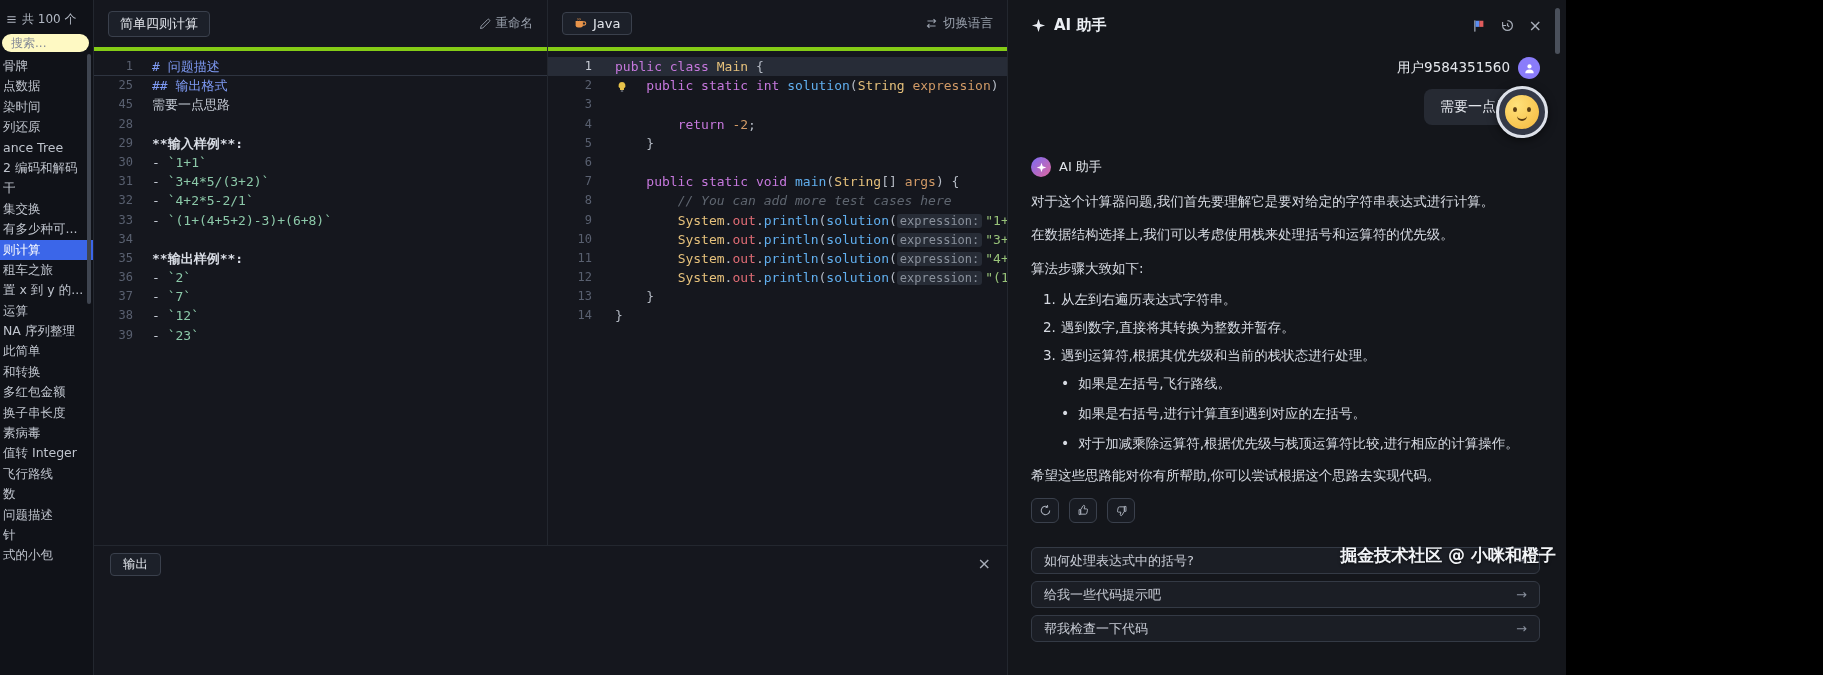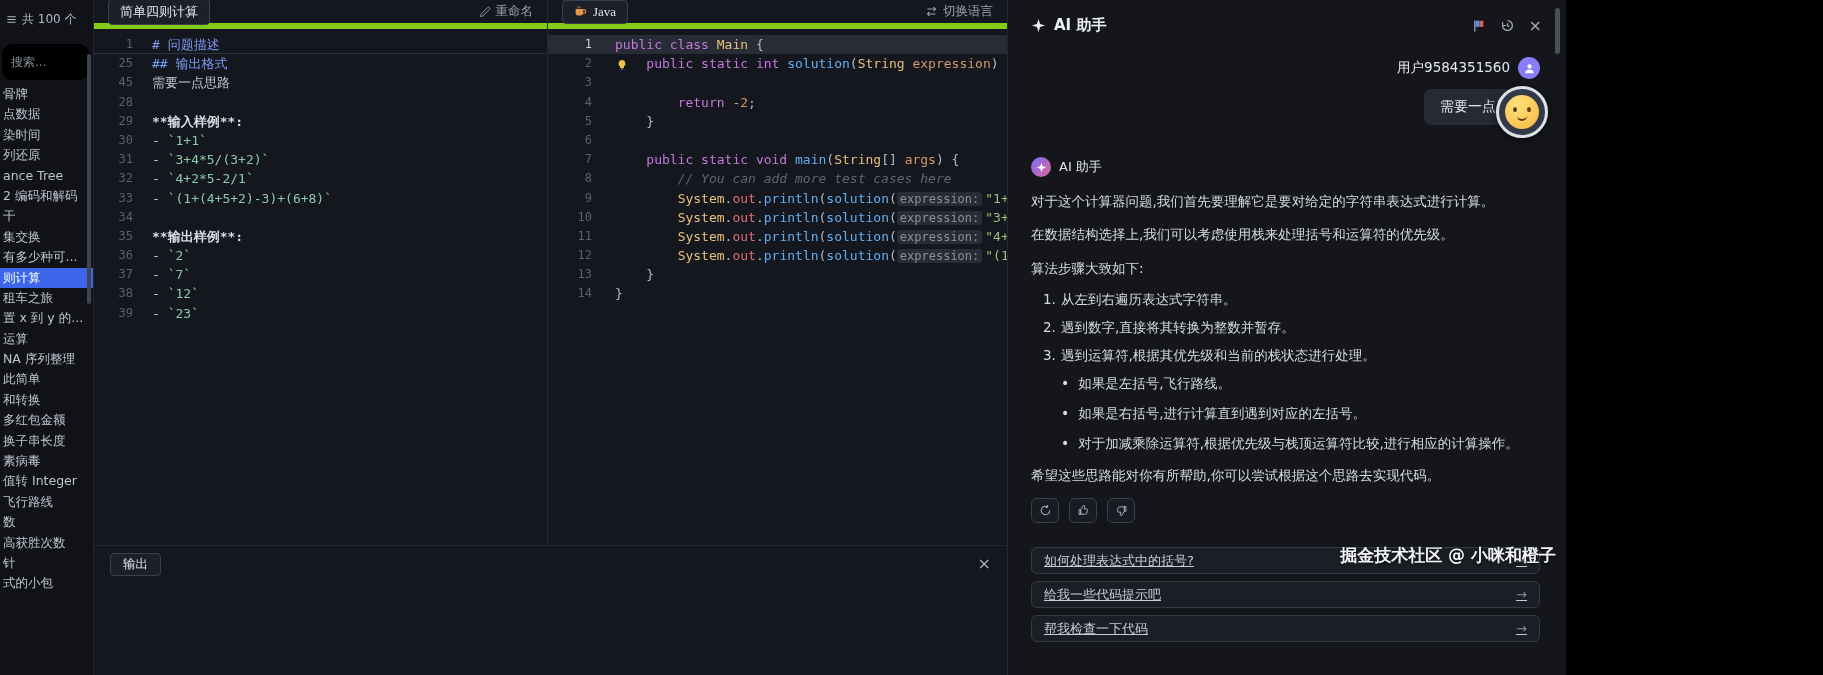--- a/index.html
+++ b/index.html
@@ -4,28 +4,28 @@
 <style>
   * { margin:0; padding:0; box-sizing:border-box; }
   html,body { background:#000; }
   body { font-family:"DejaVu Sans","Liberation Sans",sans-serif; }
   #screen { position:relative; width:1823px; height:675px; background:#000; overflow:hidden; }
 
   
   .sidebar { position:absolute; left:0; top:0; width:94px; height:675px; background:#101218; border-right:1px solid #23272f; overflow:hidden; }
   .sb-head { display:flex; align-items:center; gap:5px; padding:10px 4px 0 6px; height:28px; color:#b3b9c4; font-size:12px; white-space:nowrap; }
   .sb-head svg { flex:0 0 auto; }
-  .sb-search { margin:16px 4px 4px 2px; height:36px; border-radius:10px; background:#000000; color:#858b97; font-size:12px; display:flex; align-items:center; padding-left:9px; white-space:nowrap; overflow:hidden; }
+  .sb-search { margin:6px 4px 4px 2px; height:18px; border-radius:10px; background:#fef9c3; color:#858b97; font-size:12px; display:flex; align-items:center; padding-left:9px; white-space:nowrap; overflow:hidden; }
   .sb-list { }
   .sb-item { height:20.4px; line-height:20.4px; padding-left:3px; font-size:12.5px; color:#bfc4cd; white-space:nowrap; overflow:hidden; cursor:pointer; }
   .sb-item.active { background:#3b66e9; color:#ffffff; }
   .sb-scroll { position:absolute; top:54px; left:87px; width:4px; height:250px; border-radius:2px; background:#3f4550; }
 
   
-  .panel-head { height:29px; border-bottom:6px solid #84cc16; display:flex; align-items:center; justify-content:space-between; padding:0 14px;font-family:Liberation Serif, serif; }
+  .panel-head { height:51px; border-bottom:4px solid #84cc16; display:flex; align-items:center; justify-content:space-between; padding:0 14px; }
   .tab-box { border:1px solid #3a404c; background:#1c2029; border-radius:4px; padding:3px 11px; font-size:13px; color:#e3e6ec; display:flex; align-items:center; gap:6px; white-space:nowrap; }
   .head-action { display:flex; align-items:center; gap:5px; color:#9aa1ad; font-size:12.5px; cursor:pointer; white-space:nowrap; }
 
   
   .desc-panel { position:absolute; left:94px; top:0; width:454px; height:545px; background:#15171e; border-right:1px solid #23272f; overflow:hidden; }
   .code-panel { position:absolute; left:548px; top:0; width:459px; height:545px; background:#15171e; overflow:hidden; }
   .ed-body { padding-top:6px; font-family:"DejaVu Sans Mono","Liberation Mono",monospace; }
   .ed-row { position:relative; display:flex; height:19.2px; line-height:19.2px; font-size:13px; white-space:nowrap; overflow:hidden; }
   .ed-row.hl { background:#272c37; }
   .ed-row.ul { border-bottom:1px solid #2e3440; }
@@ -69,21 +69,21 @@
   .ai-label-row { display:flex; align-items:center; gap:8px; margin-top:32px; color:#dfe3e9; font-size:13px; }
   .ai-msg-icon { width:20px; height:20px; border-radius:50%; background:linear-gradient(135deg,#7b6cf6,#e0679e); color:#fff; display:flex; align-items:center; justify-content:center; }
   .ai-blocks { margin-top:14px; }
   .ai-p { font-size:13.5px; color:#d6dae2; line-height:1.5; margin-bottom:13px; white-space:nowrap; overflow:hidden; }
   .ai-ol { display:flex; gap:5px; font-size:13.5px; color:#d6dae2; padding-left:12px; margin-bottom:10px; white-space:nowrap; overflow:hidden; }
   .ai-ul { display:flex; gap:9px; font-size:13.5px; color:#d6dae2; padding-left:30px; margin-bottom:12px; white-space:nowrap; overflow:hidden; }
   .ai-ul .marker { font-size:14px; }
   .ai-actions { display:flex; gap:10px; margin-top:2px; }
   .ai-act-btn { width:28px; height:25px; border:1px solid #3a404c; border-radius:6px; display:flex; align-items:center; justify-content:center; color:#a7adb8; cursor:pointer; background:#181b22; }
   .ai-suggs { margin-top:24px; display:flex; flex-direction:column; gap:7px; }
-  .sugg { height:27px; border:1px solid #343a45; background:#1b1e25; border-radius:6px; display:flex; align-items:center; justify-content:space-between; padding:0 12px; font-size:13px; color:#c9cdd6; cursor:pointer; white-space:nowrap; overflow:hidden;text-decoration:underline; }
+  .sugg { height:27px; border:1px solid #343a45; background:#1b1e25; border-radius:6px; display:flex; align-items:center; justify-content:space-between; padding:0 12px; font-size:13px; color:#c9cdd6; cursor:pointer; white-space:nowrap; overflow:hidden; }
   .sugg .arrow { color:#8a919e; }
   .watermark { position:absolute; right:10px; bottom:108px; font-size:17px; font-weight:bold; color:#f2f4f7; text-shadow:0 1px 3px rgba(0,0,0,.6); z-index:7; white-space:nowrap; }
   .ai-scroll { position:absolute; top:8px; right:6px; width:5px; height:46px; border-radius:3px; background:#4a505b; }
 
   .void-region { position:absolute; left:1567px; top:0; width:256px; height:675px; background:#000; }
 </style>
 </head>
 <body>
 
 <div id="screen">
@@ -112,21 +112,21 @@
         <div class="sb-item">运算</div>
         <div class="sb-item">NA 序列整理</div>
         <div class="sb-item">此简单</div>
         <div class="sb-item">和转换</div>
         <div class="sb-item">多红包金额</div>
         <div class="sb-item">换子串长度</div>
         <div class="sb-item">素病毒</div>
         <div class="sb-item">值转 Integer</div>
         <div class="sb-item">飞行路线</div>
         <div class="sb-item">数</div>
-        <div class="sb-item">高获胜次数</div>
+        <div class="sb-item">问题描述</div>
         <div class="sb-item">针</div>
         <div class="sb-item">式的小包</div>
       </div>
     <div class="sb-scroll"></div>
   </div>
 
   <div class="desc-panel">
     <div class="panel-head">
       <div class="tab-box">
         <span>简单四则计算</span>

